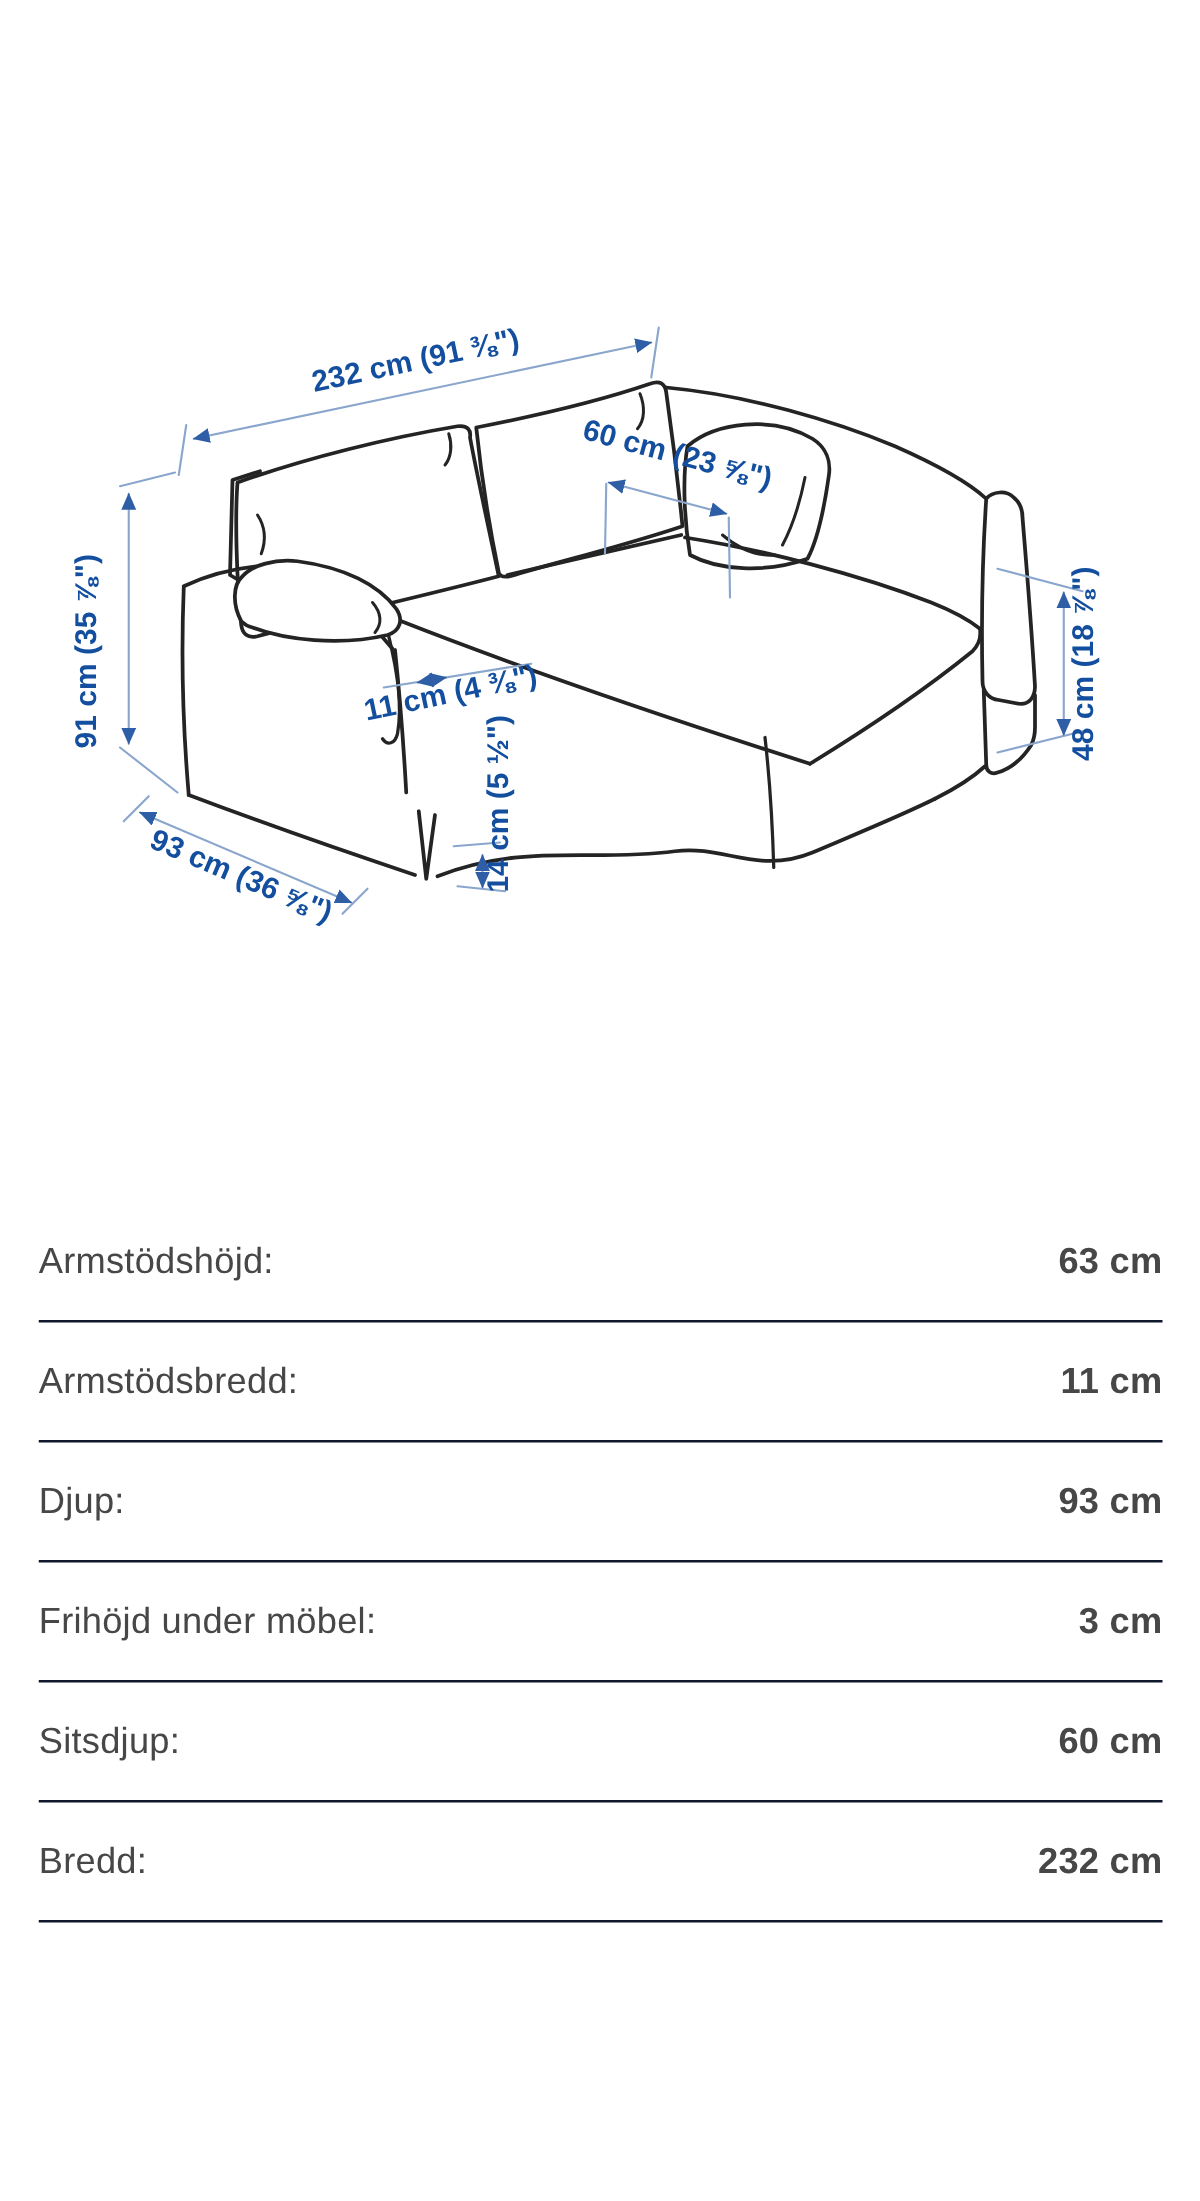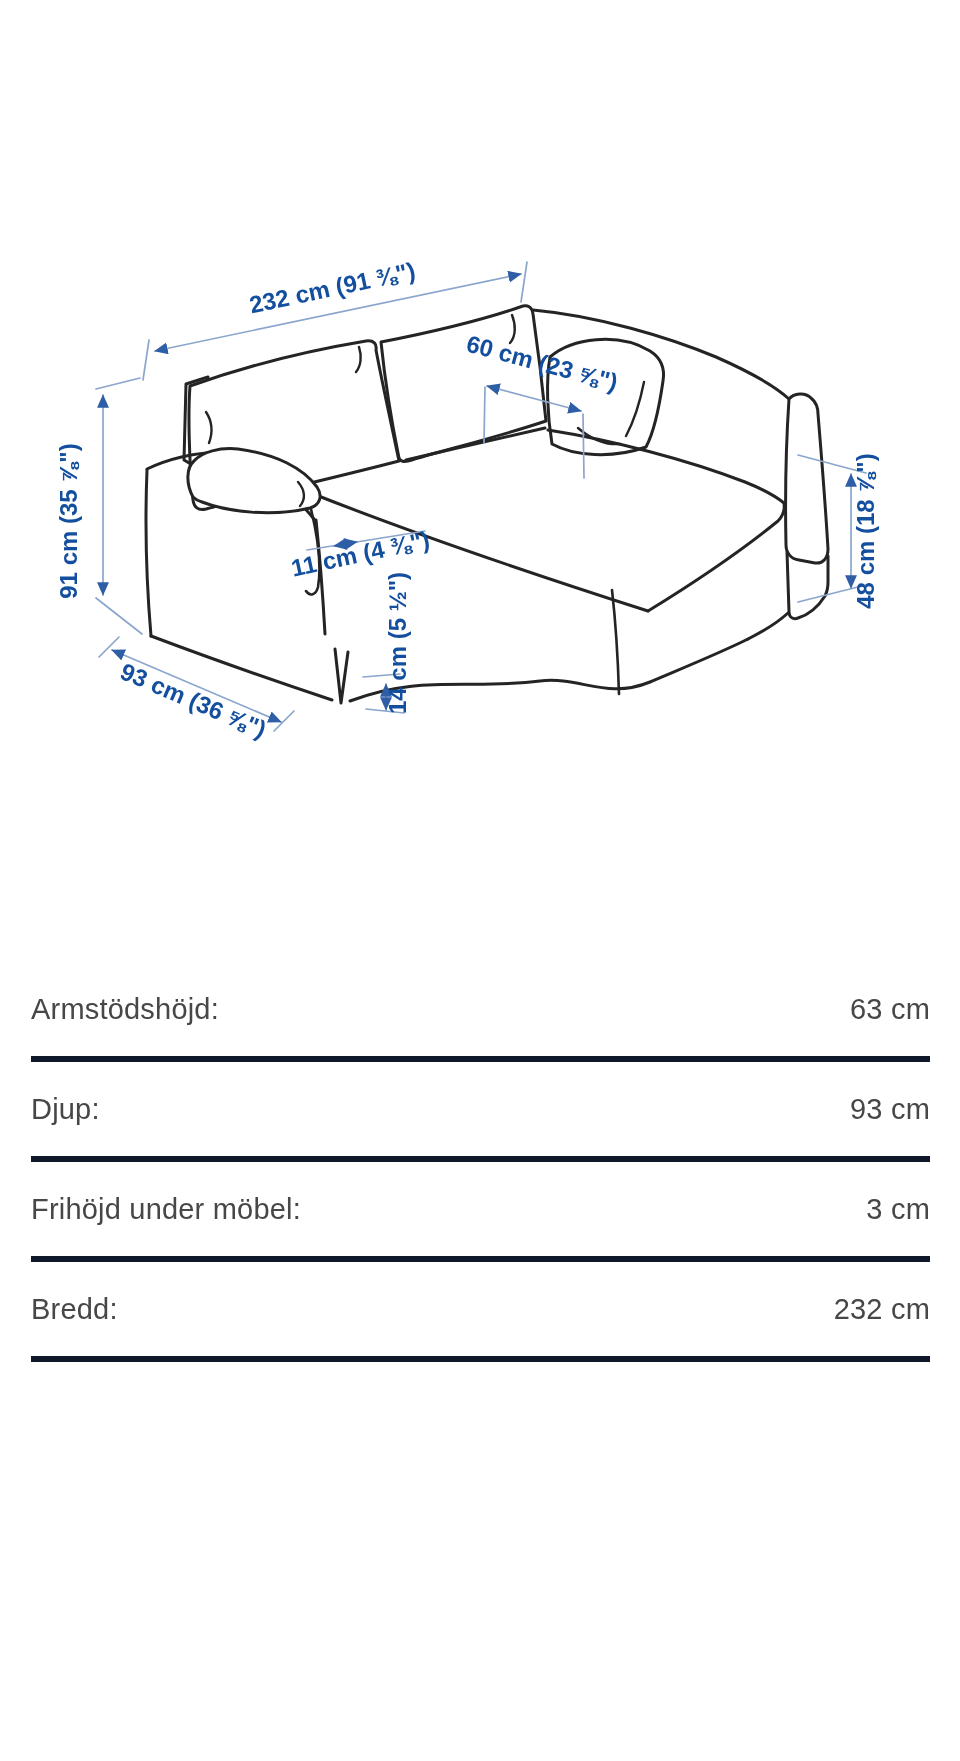--- a/index.html
+++ b/index.html
@@ -24,27 +24,27 @@
   .specs{
     position:absolute;
     top:962px;left:31px;
     width:899px;
   }
   .spec-row{
     height:94px;
     display:flex;
     align-items:center;
     justify-content:space-between;
-    border-bottom:6px solid #0f172a;
+    border-bottom:2px solid #0f172a;
     font-size:29px;
     color:#474747;
     letter-spacing:0.2px;
   }
   .spec-label{white-space:nowrap;}
-  .spec-value{white-space:nowrap;text-align:right;}
+  .spec-value{white-space:nowrap;text-align:right;font-weight:bold;}
 </style>
 </head>
 <body>
 
 <div class="page">
 
   <figure class="diagram">
     <svg viewBox="0 0 960 790" xmlns="http://www.w3.org/2000/svg">
       <defs>
         <marker id="ah" markerWidth="9" markerHeight="8" refX="7.5" refY="3.5" orient="auto-start-reverse" markerUnits="strokeWidth">
@@ -135,26 +135,34 @@
       </g>
     </svg>
   </figure>
 
   <div class="specs">
     <div class="spec-row">
       <span class="spec-label">Armstödshöjd:</span>
       <span class="spec-value">63 cm</span>
     </div>
     <div class="spec-row">
+      <span class="spec-label">Armstödsbredd:</span>
+      <span class="spec-value">11 cm</span>
+    </div>
+    <div class="spec-row">
       <span class="spec-label">Djup:</span>
       <span class="spec-value">93 cm</span>
     </div>
     <div class="spec-row">
       <span class="spec-label">Frihöjd under möbel:</span>
       <span class="spec-value">3 cm</span>
+    </div>
+    <div class="spec-row">
+      <span class="spec-label">Sitsdjup:</span>
+      <span class="spec-value">60 cm</span>
     </div>
     <div class="spec-row">
       <span class="spec-label">Bredd:</span>
       <span class="spec-value">232 cm</span>
     </div>
   </div>
 
 </div>
 
 </body></html>

